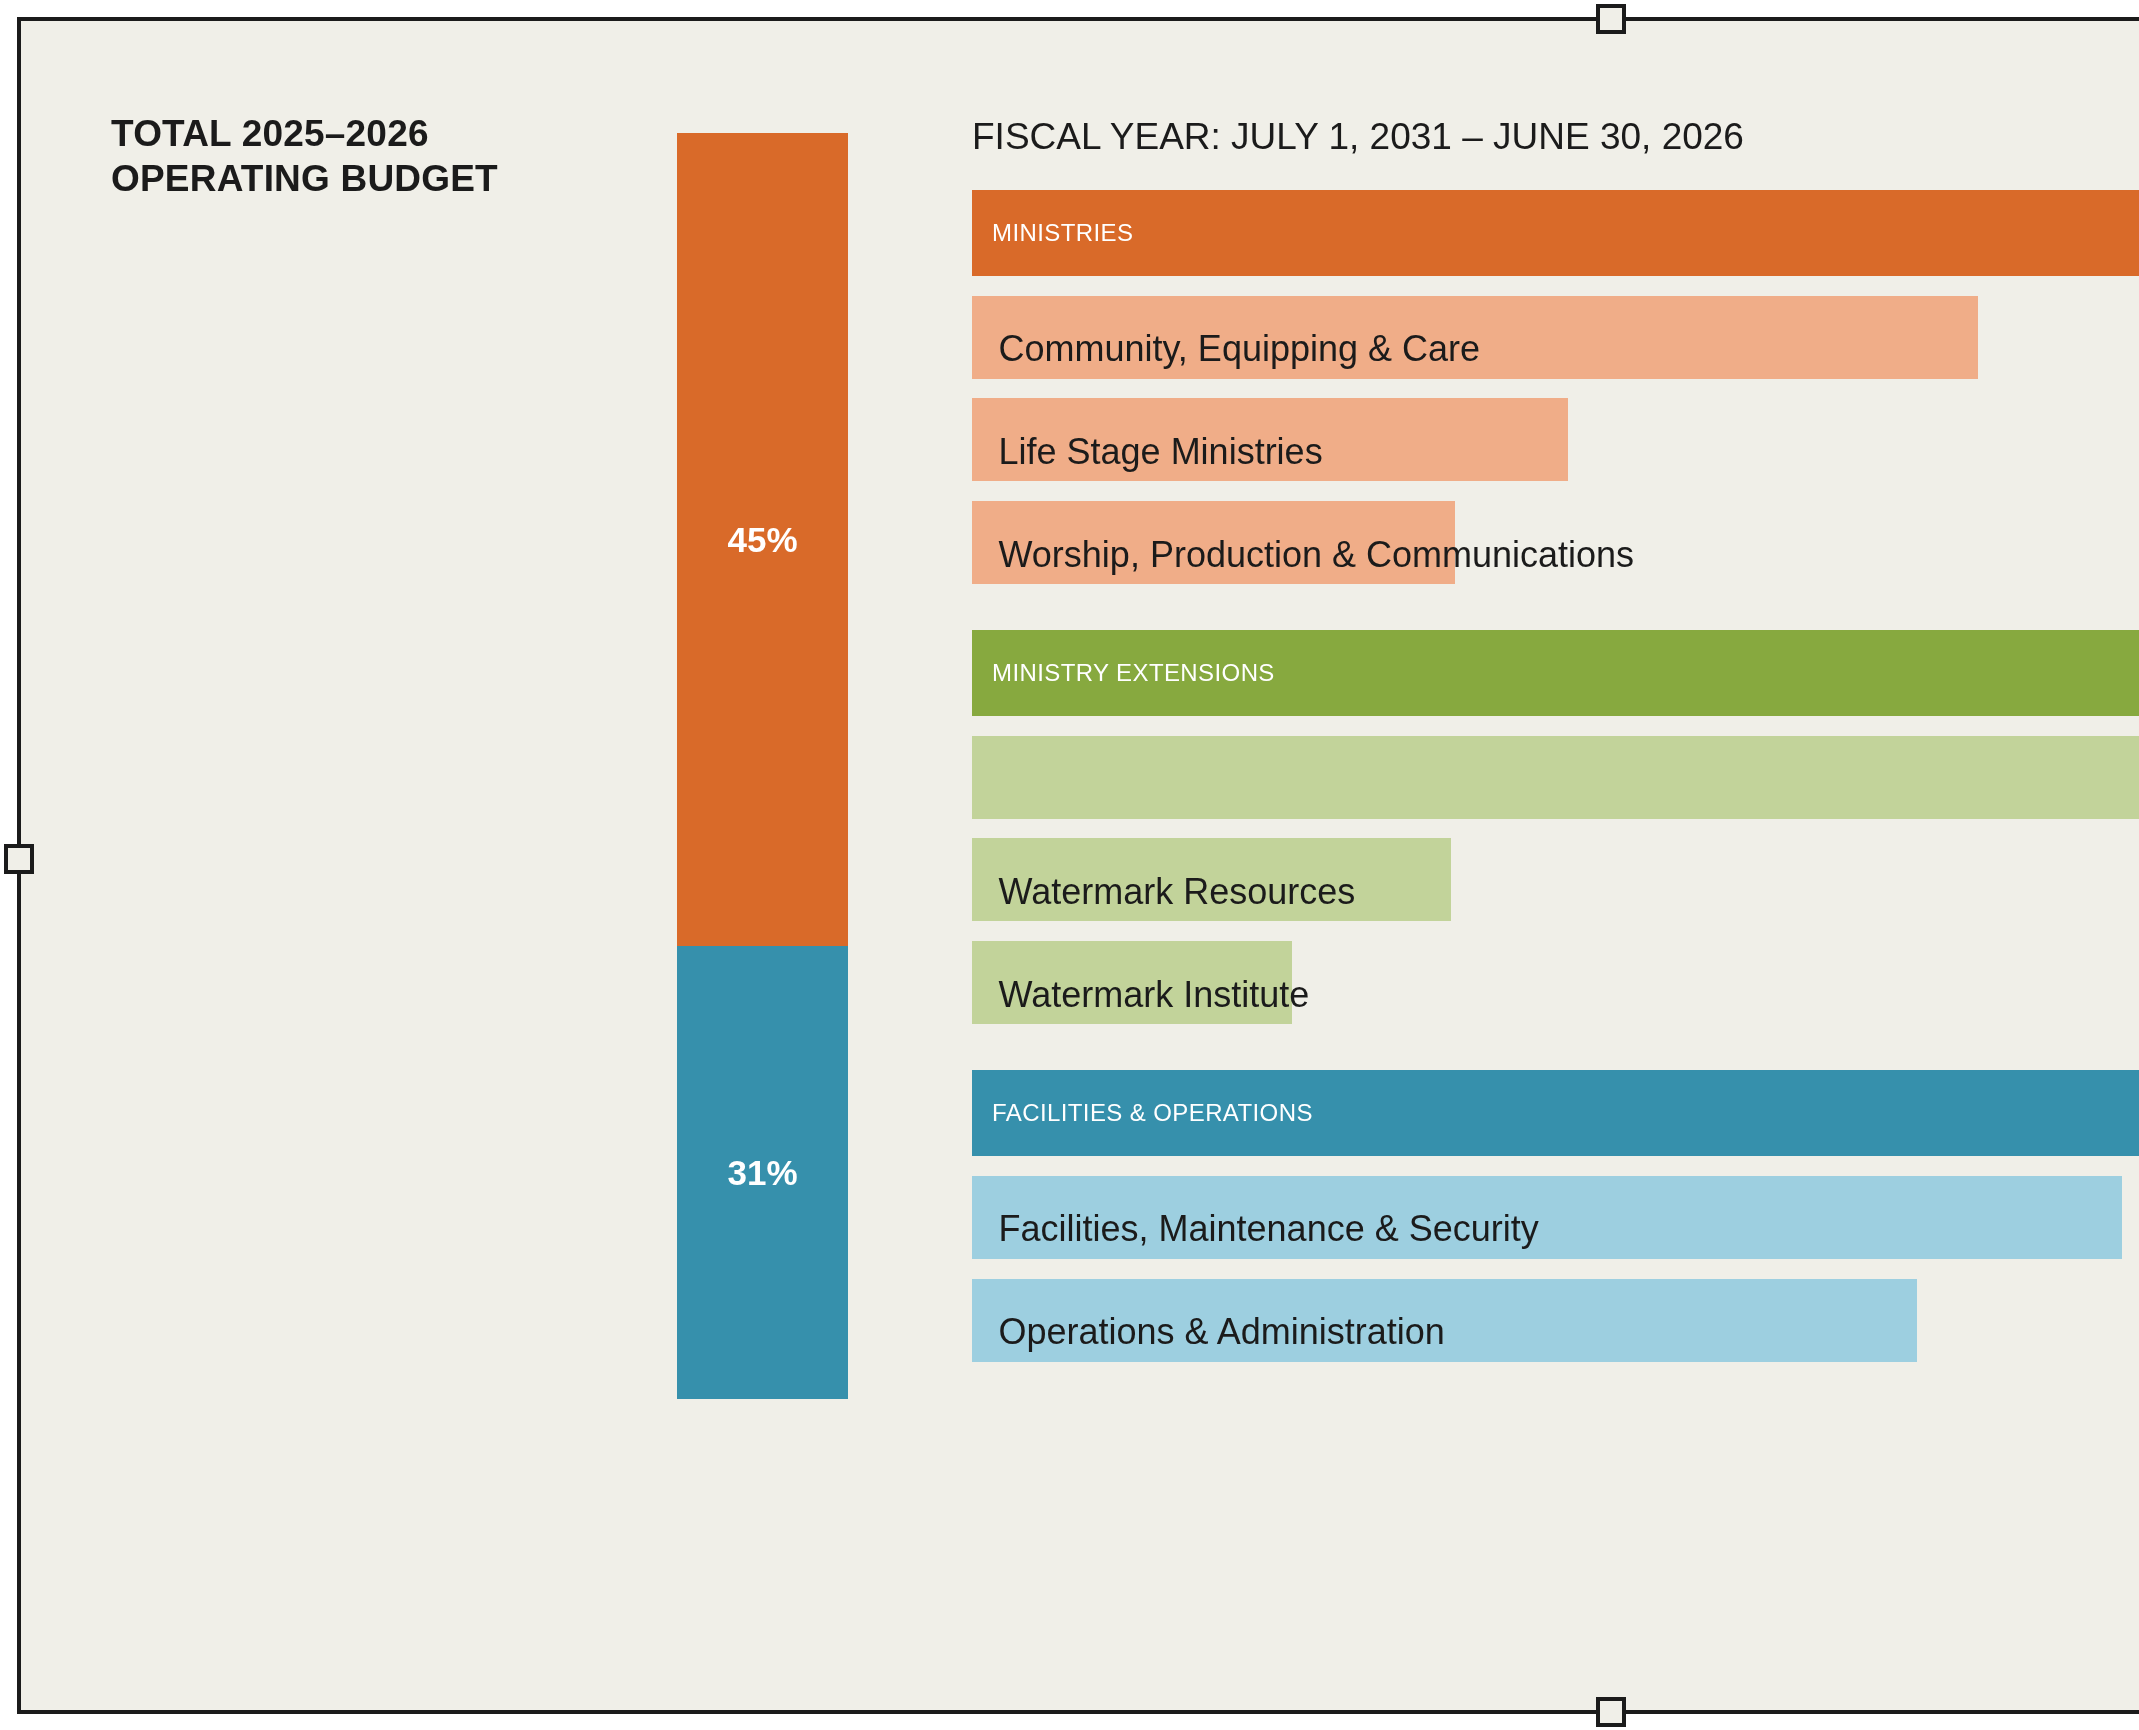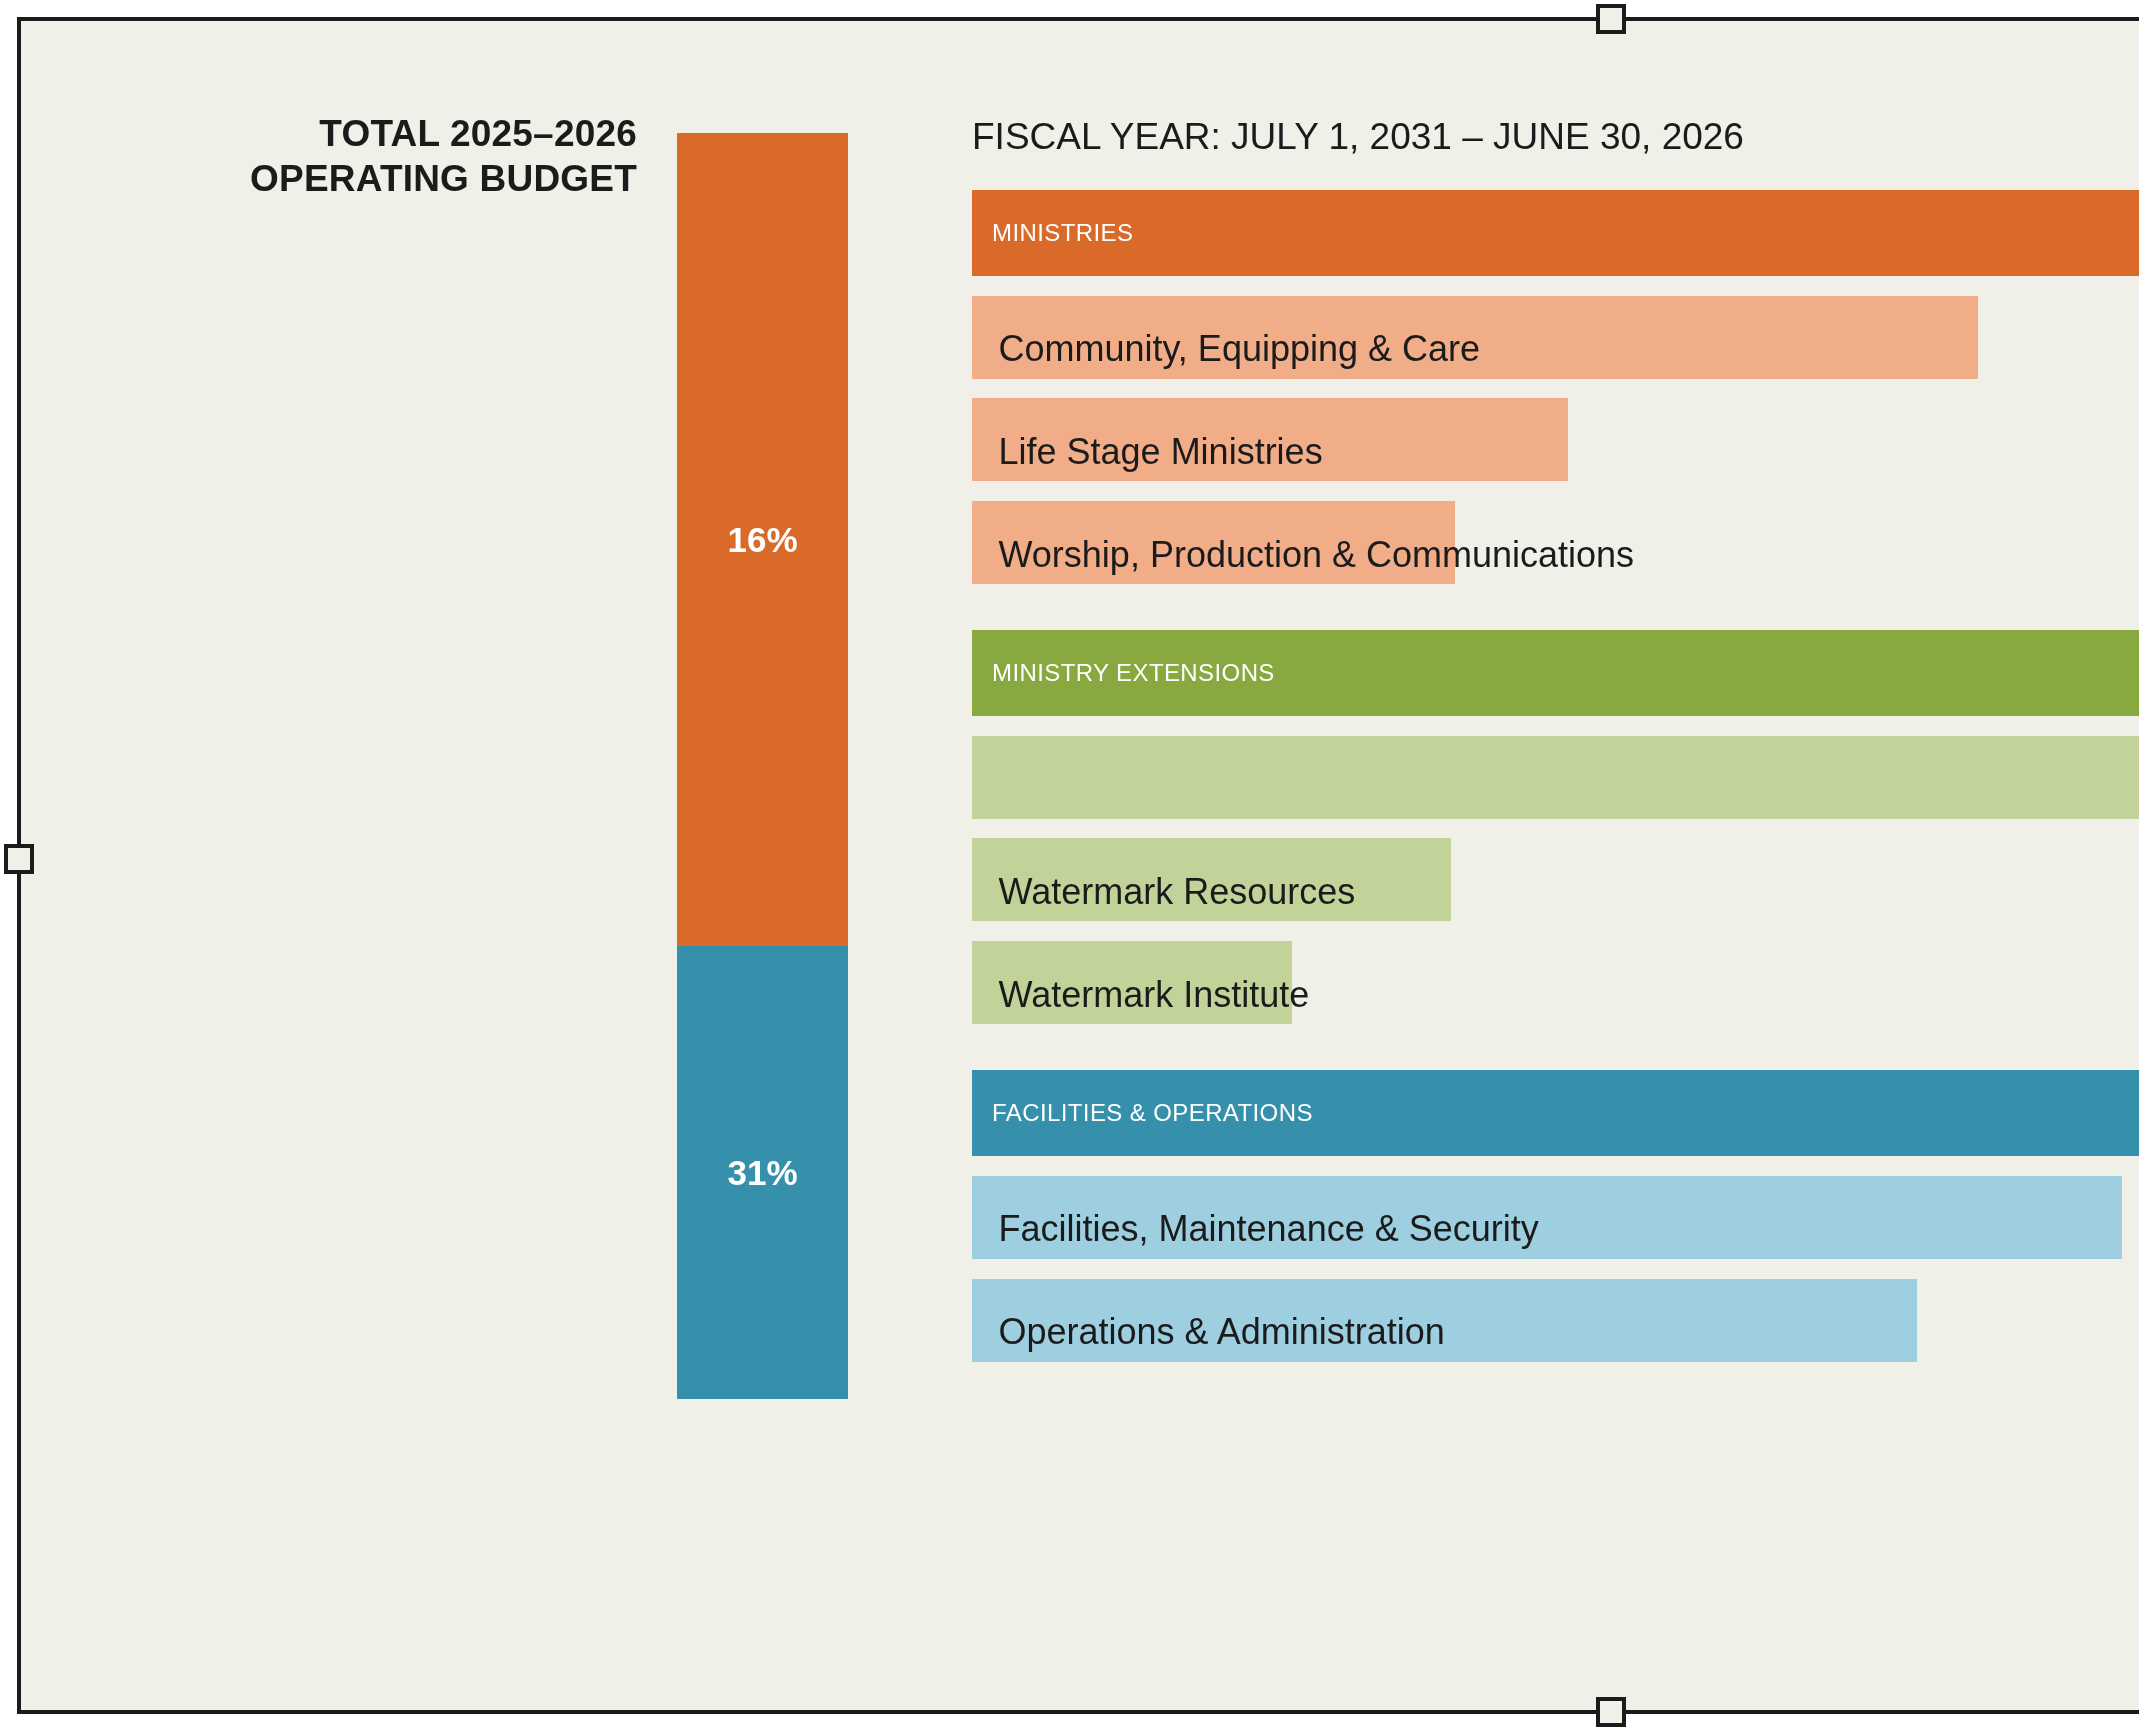--- a/index.html
+++ b/index.html
@@ -42,21 +42,21 @@
   .handle.top    { left: 1596px; top: 4.3px; }
   .handle.bottom { left: 1596px; top: 1697px; }
   .handle.left   { left: 4.3px;   top: 844px; }
 
   
   .total-block {
     position: absolute;
     left: 111px;
     top: 111px;
     width: 526px;
-    text-align: right;
+    text-align: left;
   }
   .total-title {
     font-size: 37px;
     font-weight: bold;
     color: #1b1b1b;
     letter-spacing: 0.2px;
     line-height: 1.22;
   }
   .total-amount {
     margin-top: 16.3px;
@@ -161,21 +161,21 @@
 
   <div class="total-block">
     <div class="total-title">
       <div>TOTAL 2025–2026</div>
       <div>OPERATING BUDGET</div>
     </div>
   </div>
 
   <div class="stack" id="stack">
       <div class="stack-seg" style="height: 55.8%; background: rgb(217, 106, 41);">
-        <div class="seg-label">16%</div>
+        <div class="seg-label">45%</div>
       </div>
       <div class="stack-seg" style="height: 31.1%; background: rgb(54, 144, 172);">
         <div class="seg-label">31%</div>
       </div>
     </div>
 
   <div class="right">
     <div class="fiscal">
       <b>FISCAL YEAR:</b><span> JULY 1, 2031 – JUNE 30, 2026</span>
     </div>

